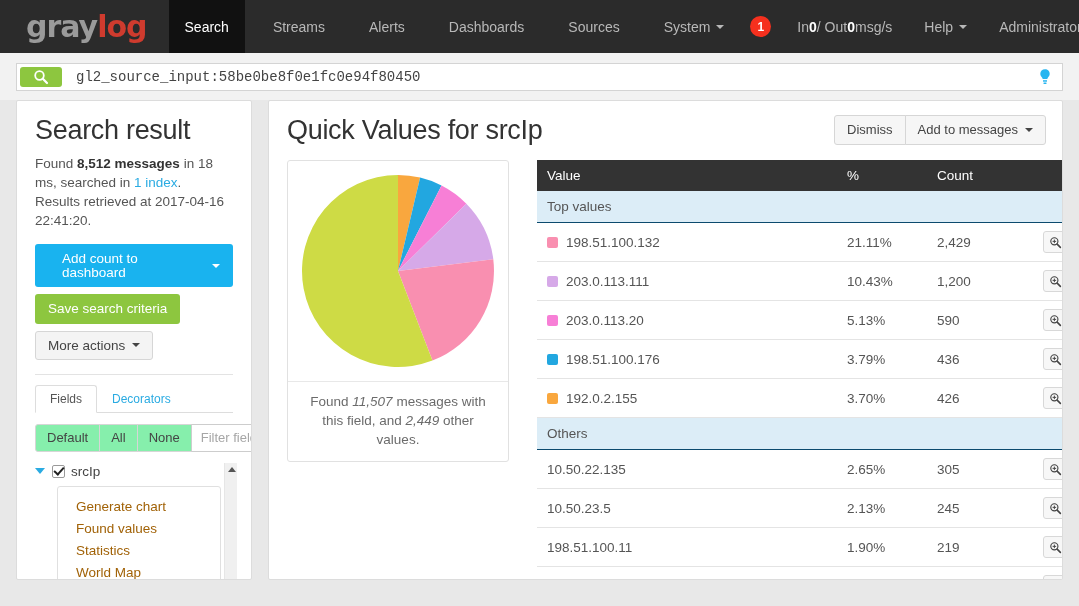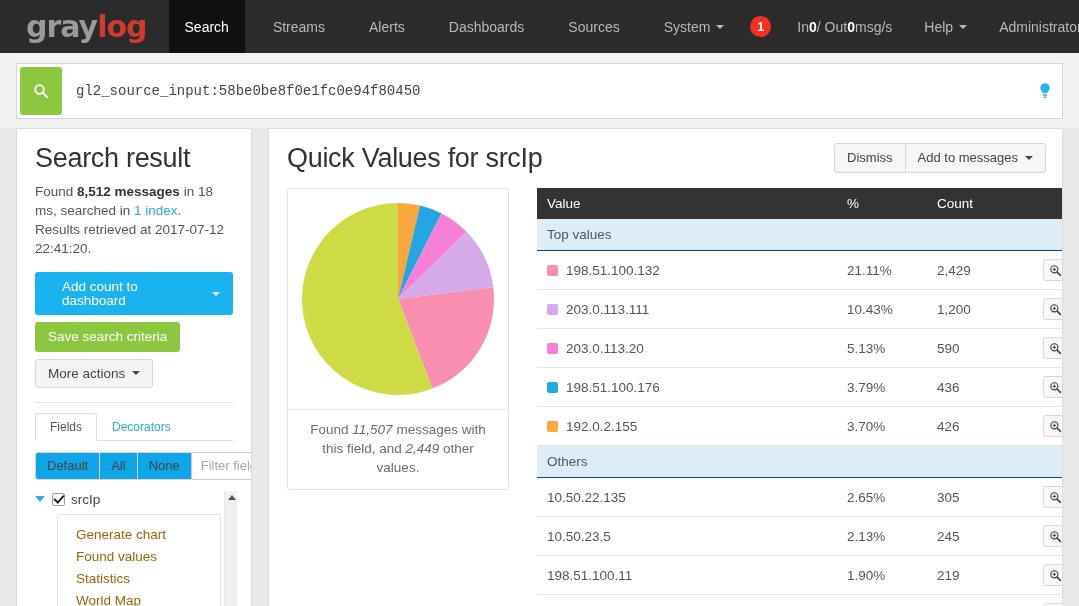--- a/index.html
+++ b/index.html
@@ -71,21 +71,21 @@
   
   .searchbar-wrap {
     background: #f2f2f2;
     padding: 10px 16px 9px 16px;
   }
   .searchbar {
     display: flex;
     align-items: stretch;
     background: #ffffff;
     border: 1px solid #d4d4d4;
-    height: 56px;
+    height: 28px;
     position: relative;
   }
   .search-btn {
     width: 42px;
     background: #8bc34a;
     background: #8dc63f;
     display: flex; align-items: center; justify-content: center;
     color: #fff;
     cursor: pointer;
     margin: 3px 0 3px 3px;
@@ -191,21 +191,21 @@
     border-color: #dddddd;
     border-bottom-color: #fff;
   }
 
   .filter-row {
     display: flex;
     margin-top: 11px;
   }
   .fbtn {
     border: 1px solid #d6d6d6;
-    background: #0ea5e9;
+    background: #86efac;
     color: #444;
     font-size: 13px;
     padding: 5px 11px;
     cursor: pointer;
     margin-right: -1px;
     line-height: 1.2;
   }
   .fbtn:first-child { border-radius: 3px 0 0 3px; }
   .filter-input {
     border: 1px solid #cdcdcd;
@@ -464,21 +464,21 @@
     </div>
   </div>
 </div>
 
 <div class="content">
 
   <div class="panel sidebar">
     <h1>Search result</h1>
     <div class="summary">
       <span>Found </span><b>8,512 messages</b><span> in 18 ms, searched in </span><a>1 index</a><span>.</span><br>
-      <span>Results retrieved at 2017-07-12 22:41:20.</span>
+      <span>Results retrieved at 2017-04-16 22:41:20.</span>
     </div>
 
     <div class="btn-row">
       <div class="btn btn-info">
         <span>Add count to dashboard</span>
           <span class="caret"></span>
       </div>
     </div>
     <div class="btn-row">
       <div class="btn btn-success">

